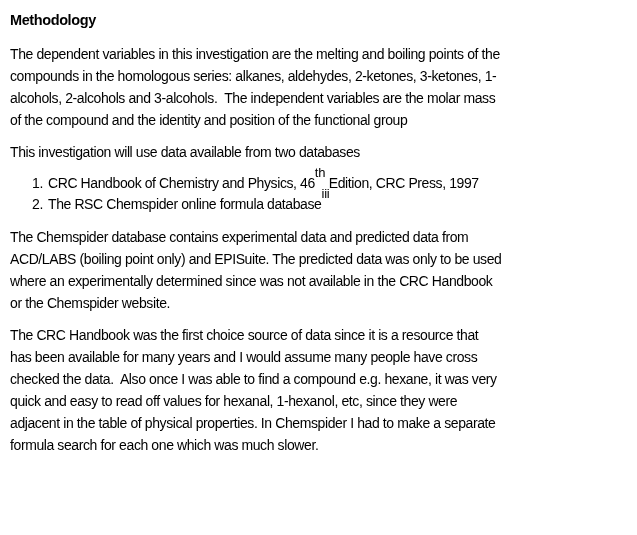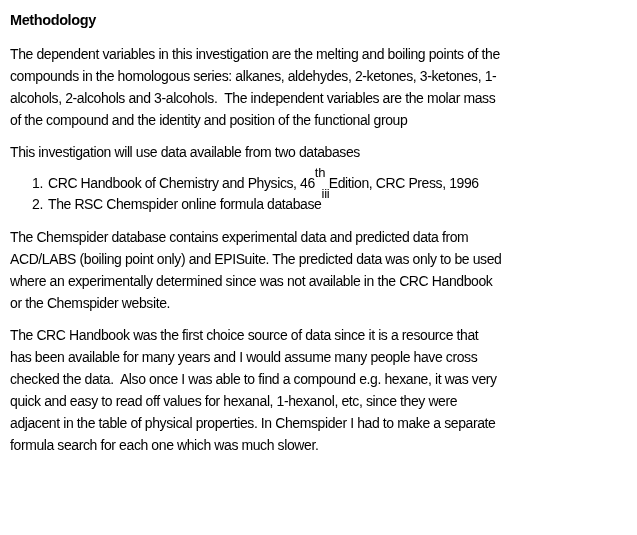--- a/index.html
+++ b/index.html
@@ -67,21 +67,21 @@
 
   <p class="para">The dependent variables in this investigation are the melting and boiling points of the compounds in the homologous series: alkanes, aldehydes, 2-ketones, 3-ketones, 1-alcohols, 2-alcohols and 3-alcohols.  The independent variables are the molar mass of the compound and the identity and position of the functional group</p>
 
 
 
   <p class="para">This investigation will use data available from two databases</p>
 
   <ol class="ref-list">
     <li class="ref-item">
       <span class="ref-num">1.</span>
-      <span class="ref-text"><span>CRC Handbook of Chemistry and Physics, 46</span><sup class="note-ref">th</sup><span> Edition, CRC Press, 1996</span></span>
+      <span class="ref-text"><span>CRC Handbook of Chemistry and Physics, 46</span><sup class="note-ref">th</sup><span> Edition, CRC Press, 1997</span></span>
     </li>
     <li class="ref-item">
       <span class="ref-num">2.</span>
       <span class="ref-text"><span>The RSC Chemspider online formula database</span><sup class="note-ref">iii</sup><span></span></span>
     </li>
   </ol>
 
   <p class="para">The Chemspider database contains experimental data and predicted data from ACD/LABS (boiling point only) and EPISuite. The predicted data was only to be used where an experimentally determined since was not available in the CRC Handbook or the Chemspider website.</p>
 
   <p class="para">The CRC Handbook was the first choice source of data since it is a resource that has been available for many years and I would assume many people have cross checked the data.  Also once I was able to find a compound e.g. hexane, it was very quick and easy to read off values for hexanal, 1-hexanol, etc, since they were adjacent in the table of physical properties. In Chemspider I had to make a separate formula search for each one which was much slower.</p>

